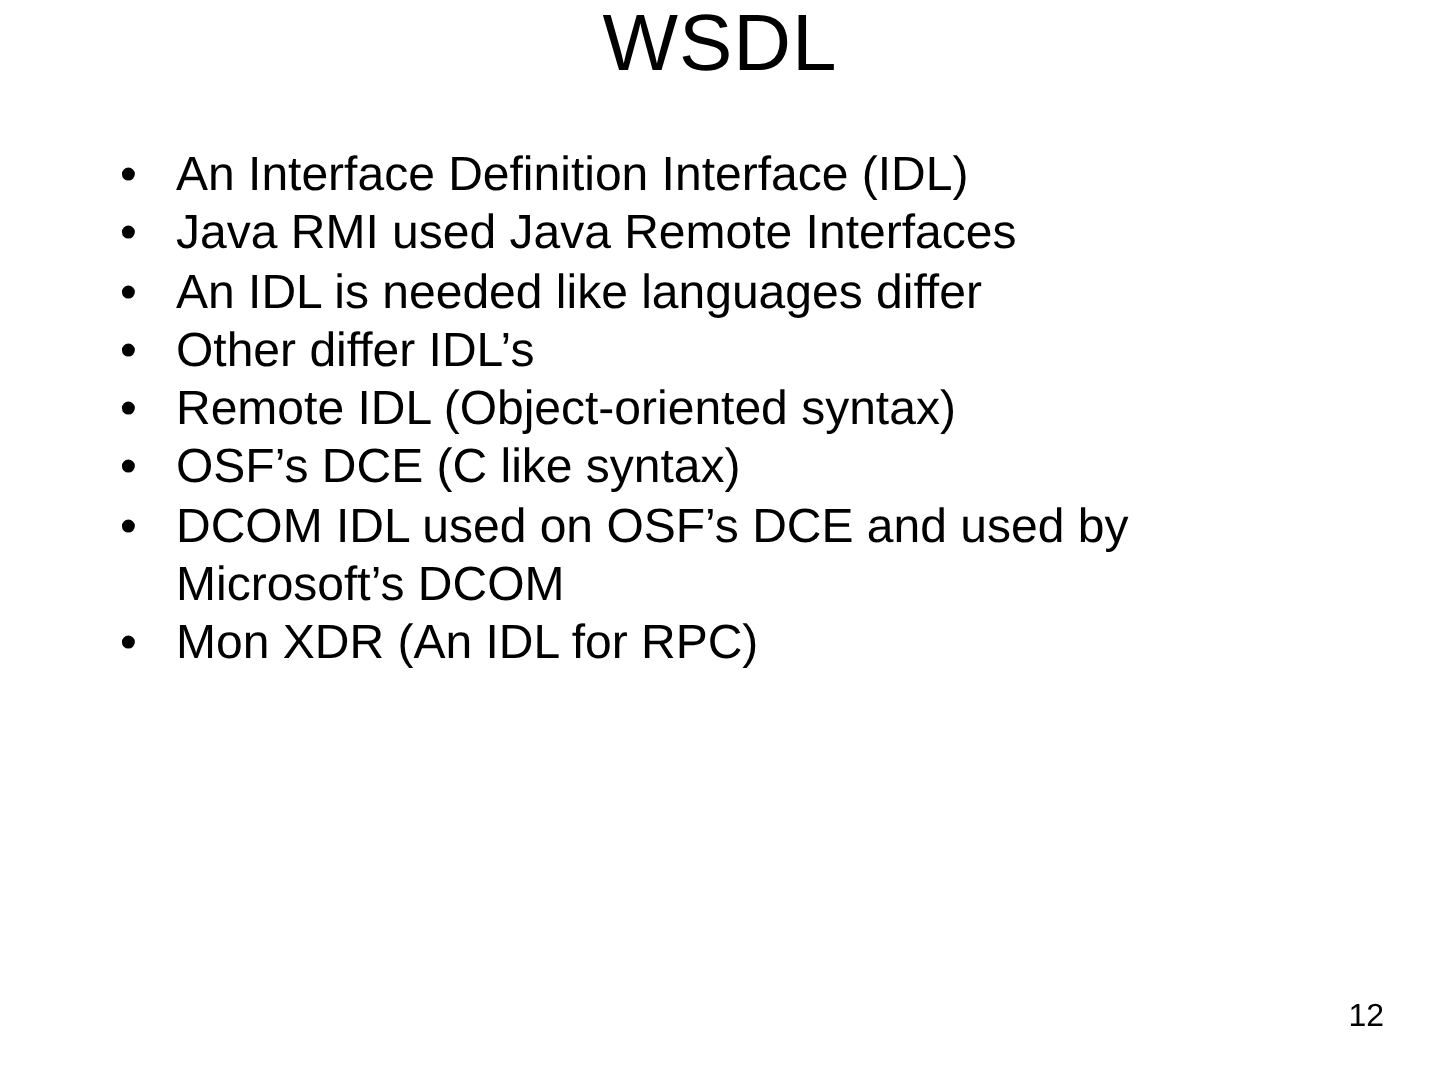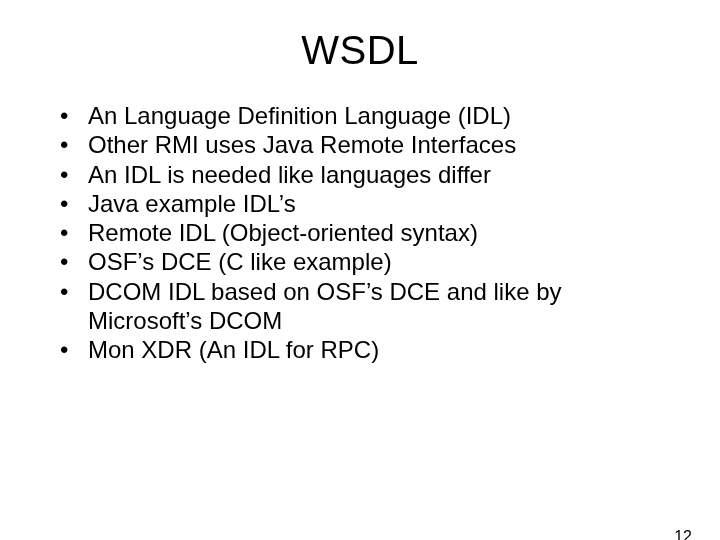--- a/index.html
+++ b/index.html
@@ -16,21 +16,20 @@
   .slide {
     width: 720px;
     height: 540px;
     position: relative;
     box-sizing: border-box;
   }
   .title {
     text-align: center;
     font-size: 40px;
     font-weight: 400;
-    margin-top: 28px;
     margin-bottom: 28px;
     letter-spacing: 0.5px;
   }
   .body {
     padding: 0 54px 0 54px;
   }
   ul.bullets {
     list-style: none;
     margin: 0;
     padding: 0;
@@ -64,45 +63,45 @@
 <body>
 
 <div class="slide">
 
   <div class="title">WSDL</div>
 
   <div class="body">
     <ul class="bullets">
       <li>
         <span class="dot">•</span>
-        <span class="text">An Language Definition Language (IDL)</span>
+        <span class="text">An Interface Definition Interface (IDL)</span>
       </li>
       <li>
         <span class="dot">•</span>
-        <span class="text">Other RMI uses Java Remote Interfaces</span>
+        <span class="text">Java RMI used Java Remote Interfaces</span>
       </li>
       <li>
         <span class="dot">•</span>
         <span class="text">An IDL is needed like languages differ</span>
       </li>
       <li>
         <span class="dot">•</span>
-        <span class="text">Java example IDL’s</span>
+        <span class="text">Other differ IDL’s</span>
       </li>
       <li>
         <span class="dot">•</span>
         <span class="text">Remote IDL (Object-oriented syntax)</span>
       </li>
       <li>
         <span class="dot">•</span>
-        <span class="text">OSF’s DCE  (C like example)</span>
+        <span class="text">OSF’s DCE  (C like syntax)</span>
       </li>
       <li>
         <span class="dot">•</span>
-        <span class="text">DCOM IDL  based on OSF’s DCE and like by Microsoft’s DCOM</span>
+        <span class="text">DCOM IDL  used on OSF’s DCE and used by Microsoft’s DCOM</span>
       </li>
       <li>
         <span class="dot">•</span>
         <span class="text">Mon XDR (An IDL for RPC)</span>
       </li>
     </ul>
   </div>
 
   <div class="pagenum">12</div>
 

